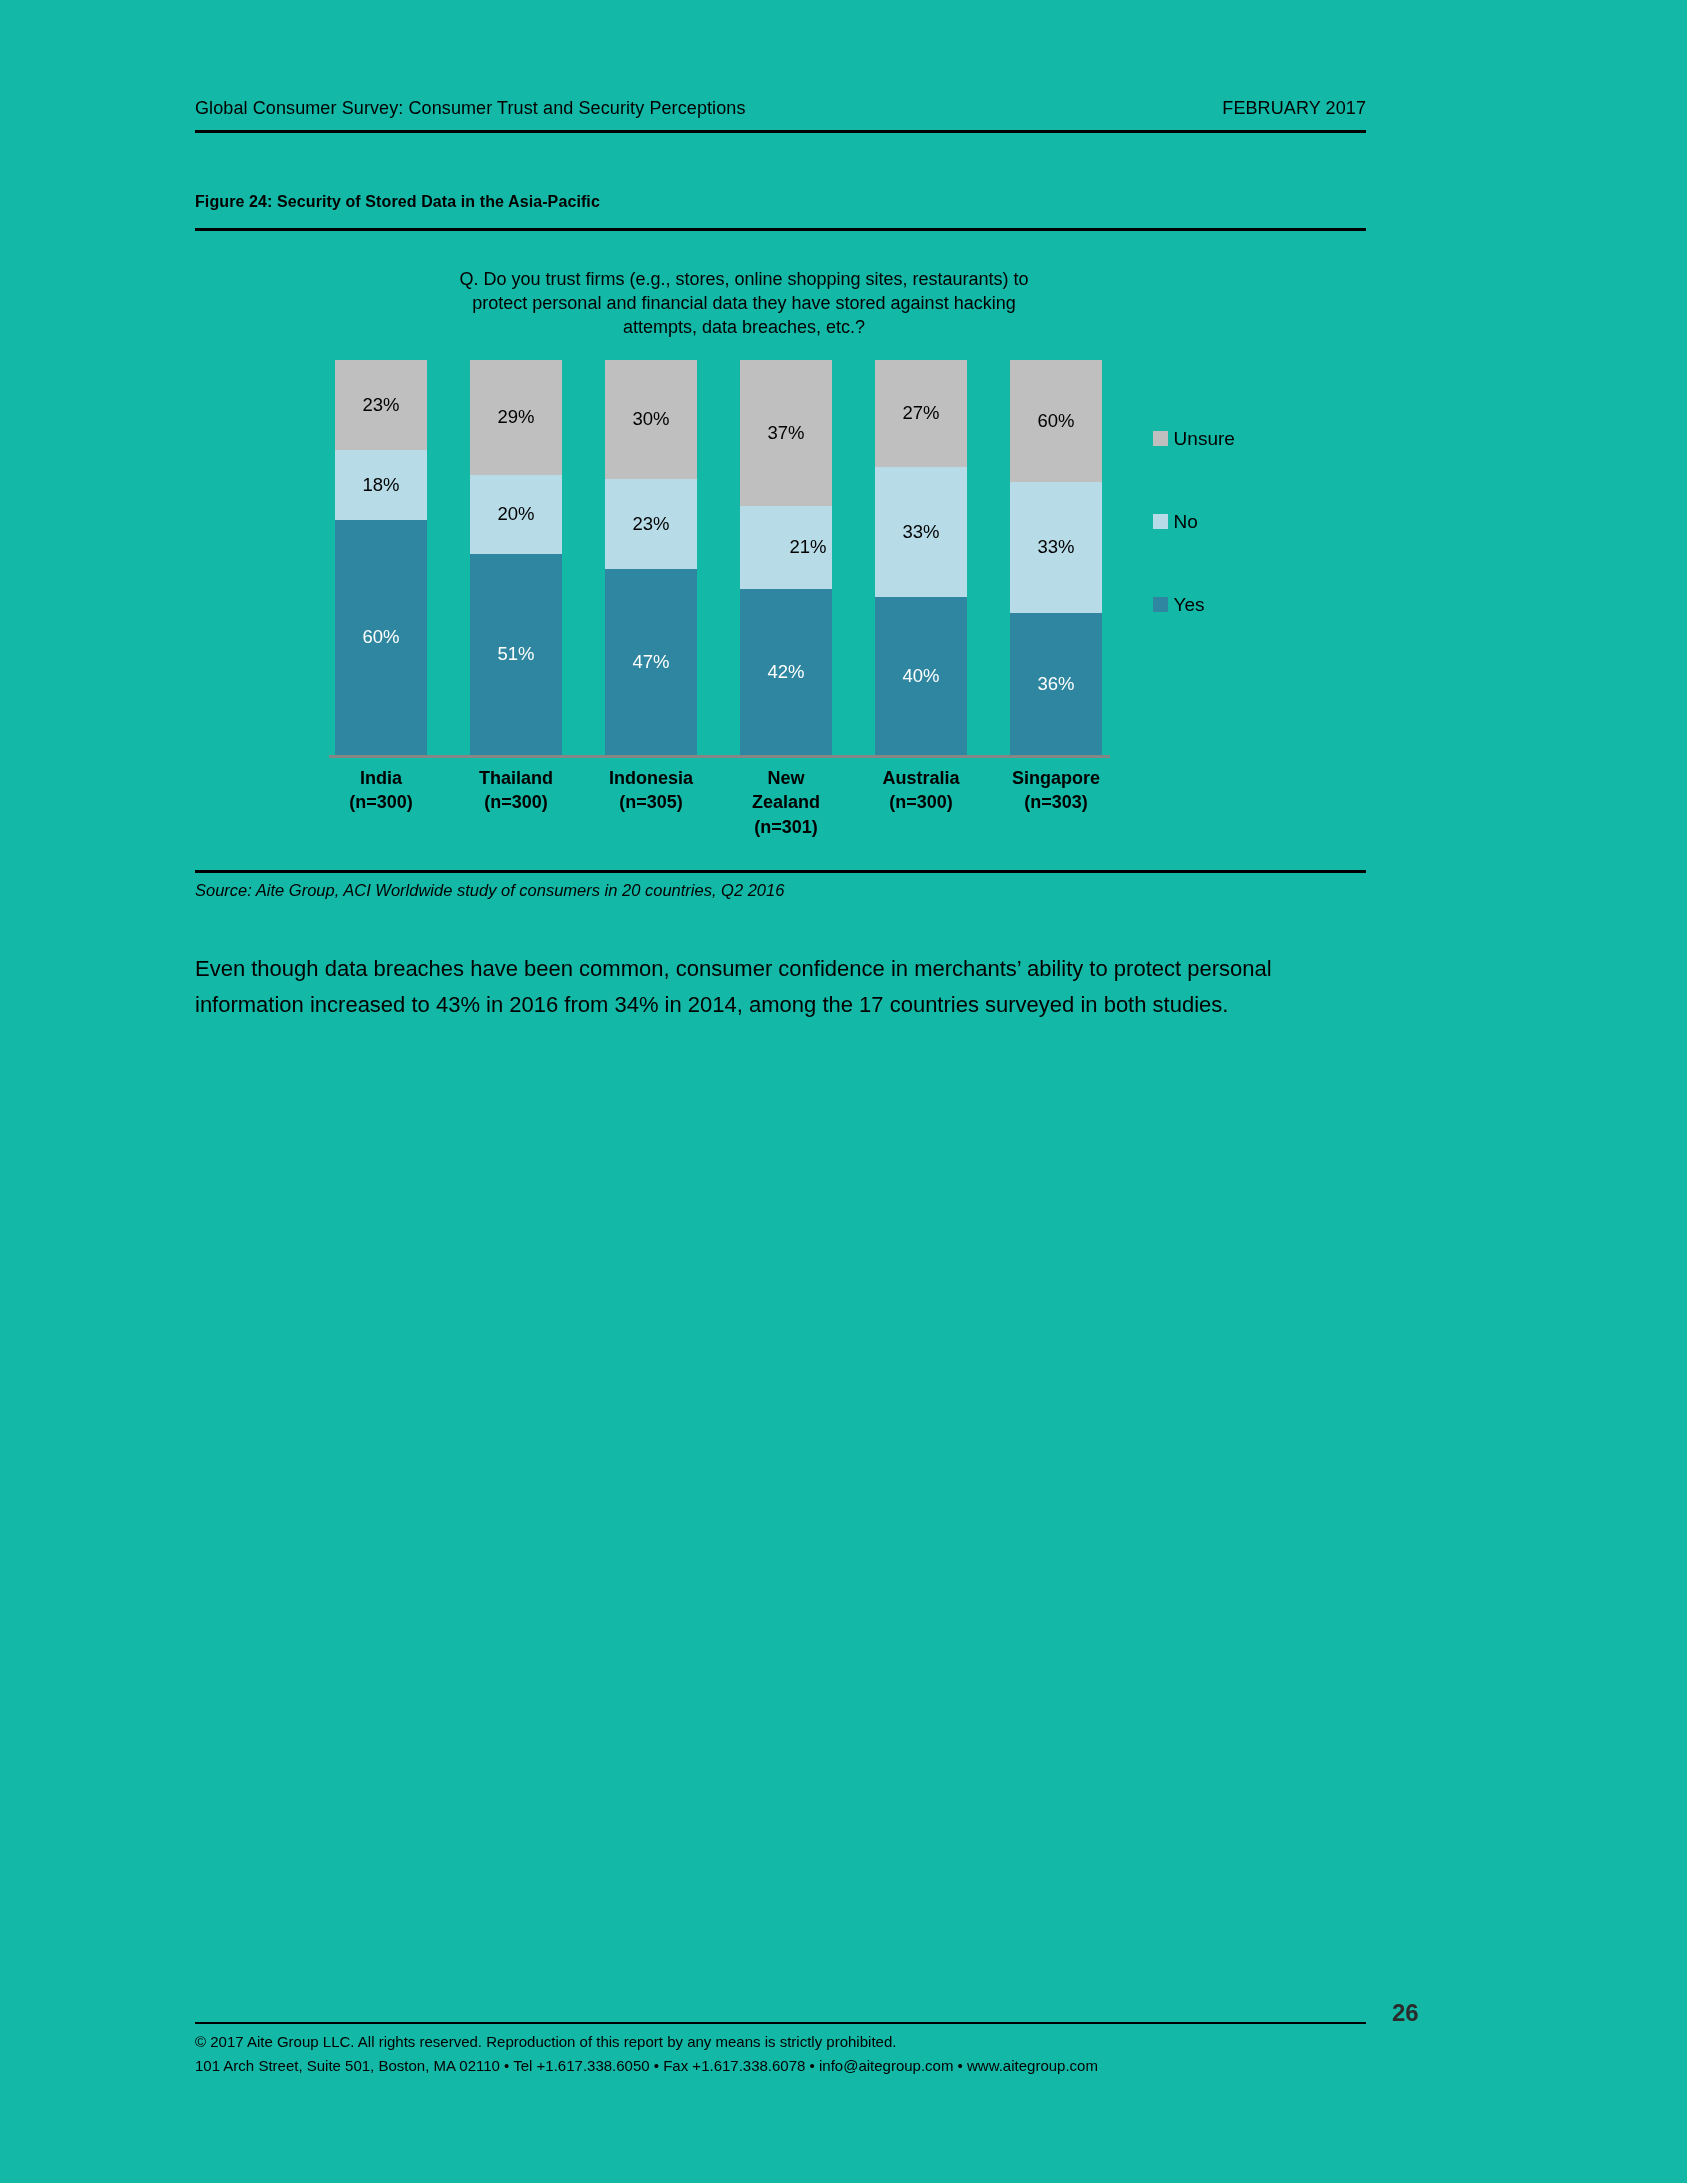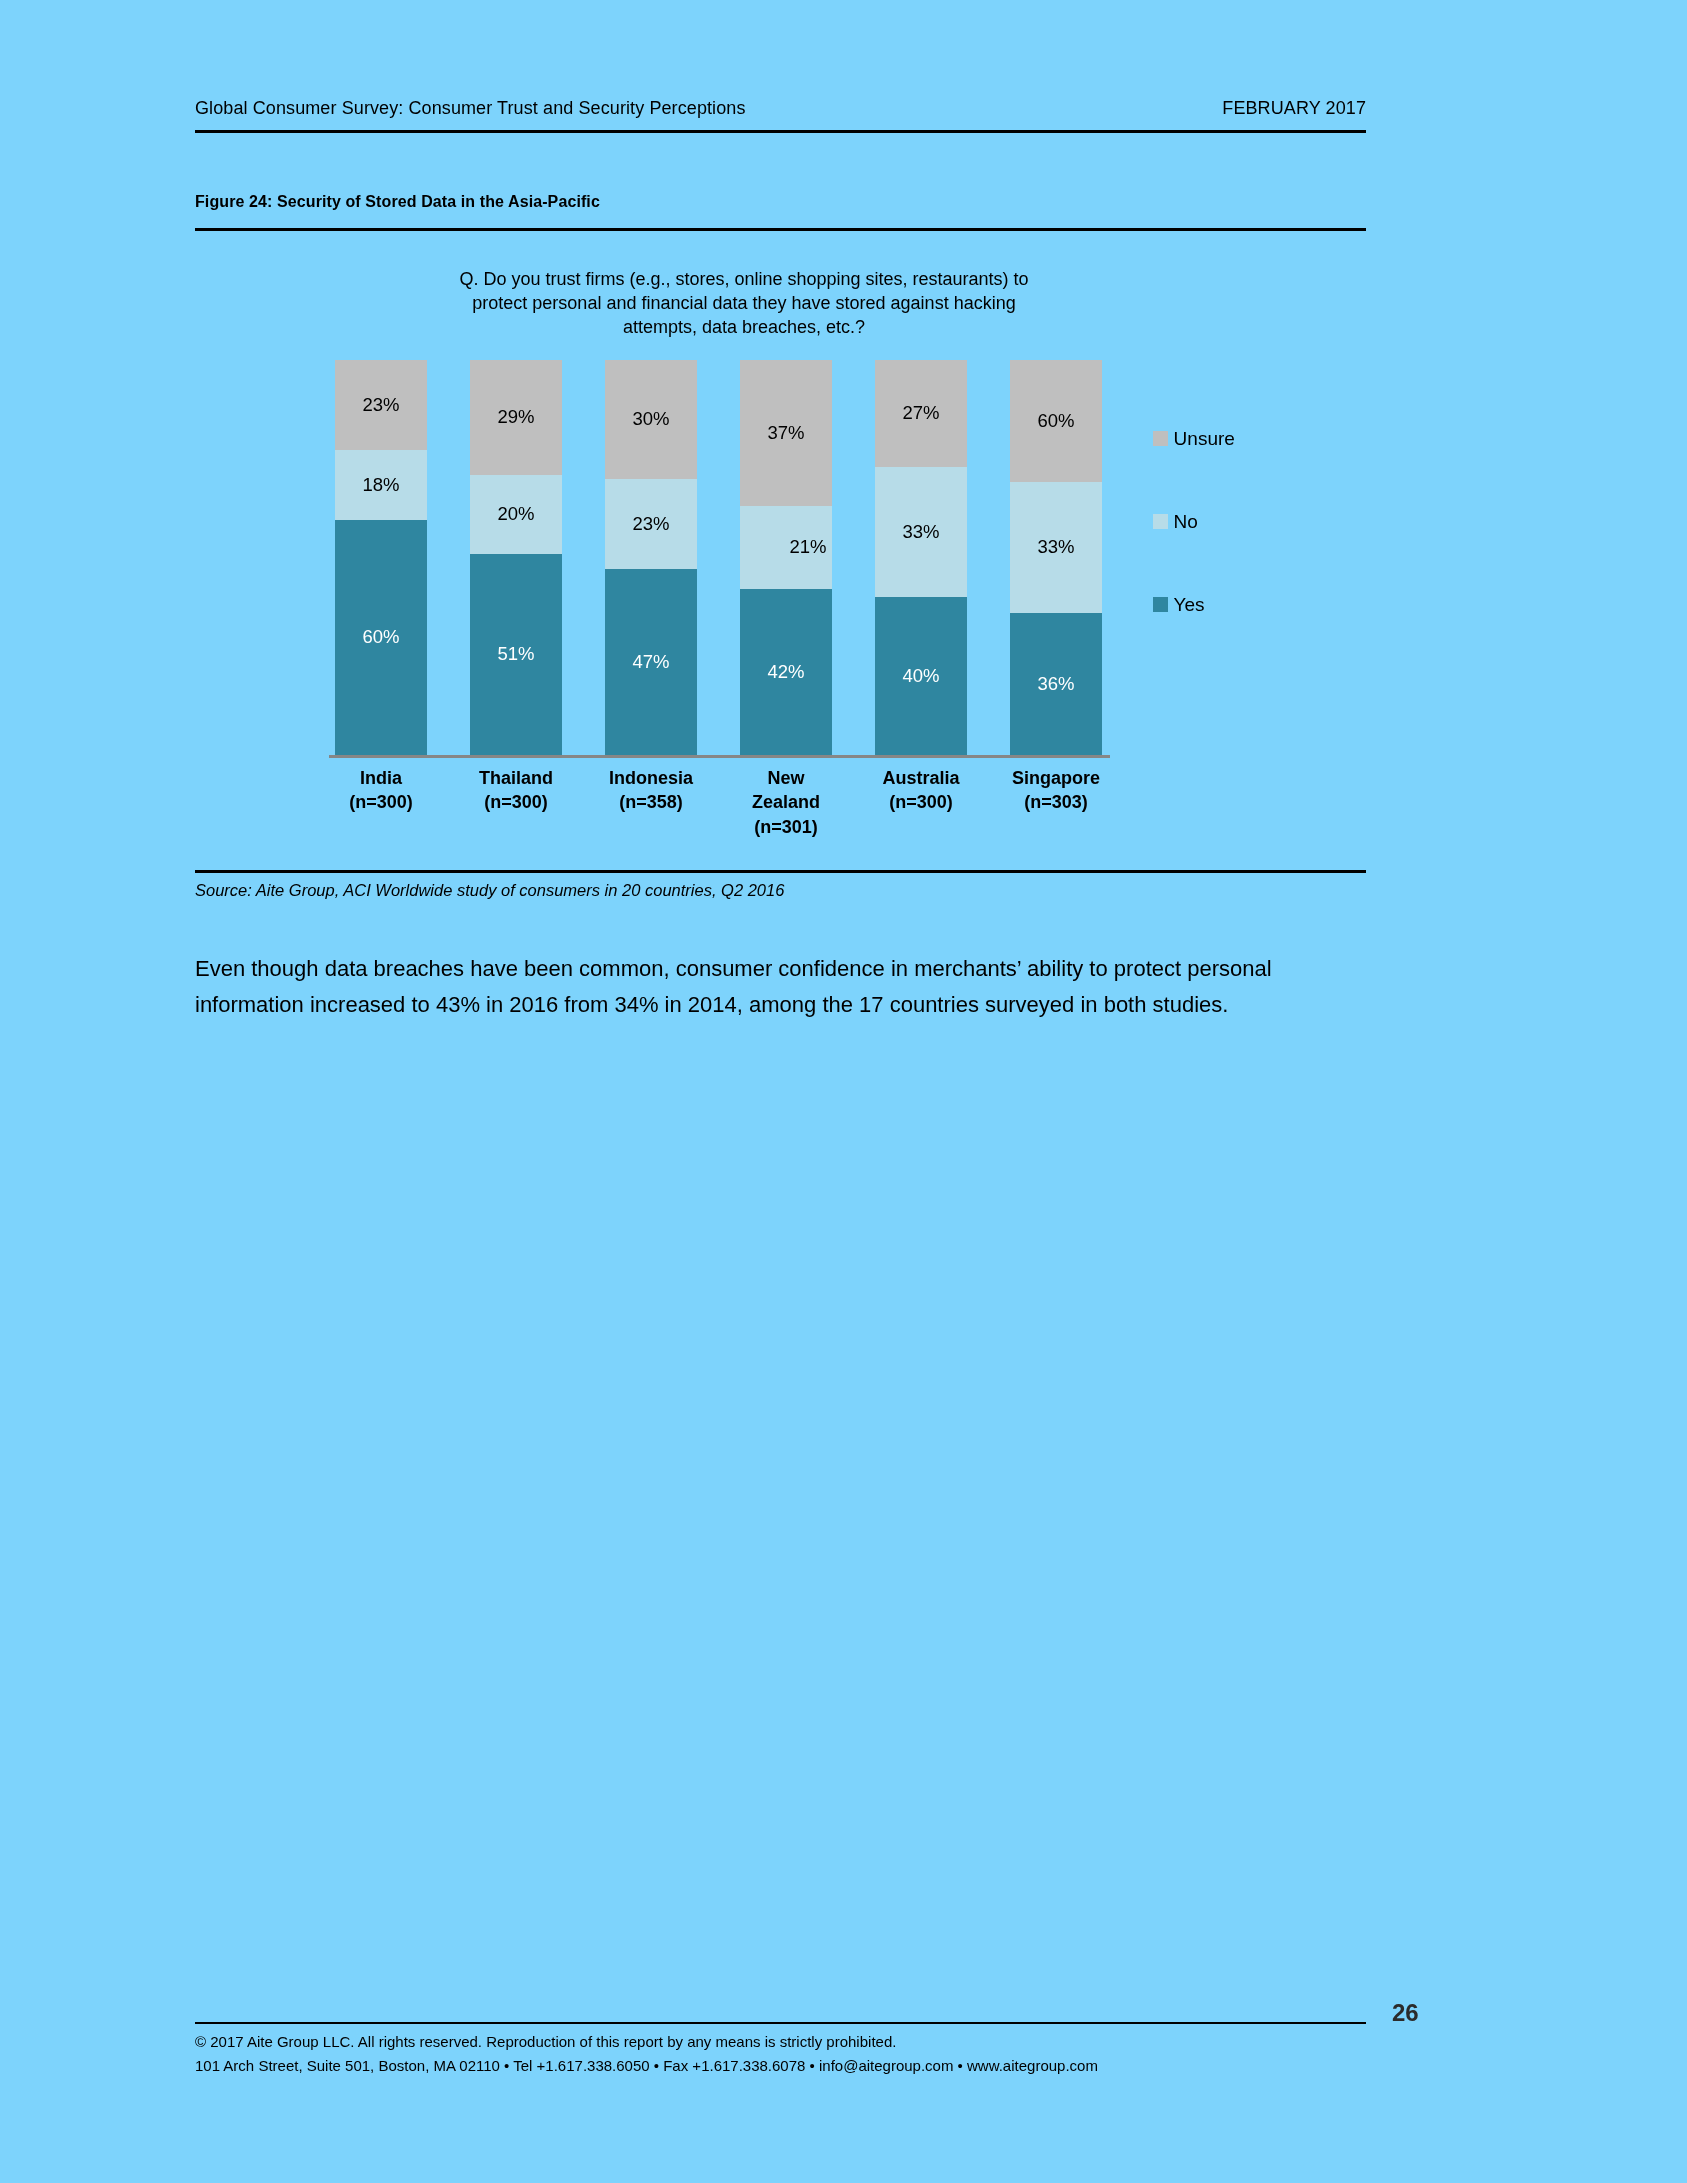--- a/index.html
+++ b/index.html
@@ -4,21 +4,21 @@
 <style>
   html, body {
     margin: 0;
     padding: 0;
     background: #ffffff;
   }
   .page {
     position: relative;
     width: 1687px;
     height: 2183px;
-    background: #7dd3fc;
+    background: #14b8a6;
     font-family: "Liberation Sans", sans-serif;
     color: #000000;
     box-sizing: border-box;
     overflow: hidden;
   }
 
   
   .run-head {
     position: absolute;
     left: 195px;
@@ -299,21 +299,21 @@
         <div class="cat">
           <div>India</div>
           <div>(n=300)</div>
         </div>
         <div class="cat">
           <div>Thailand</div>
           <div>(n=300)</div>
         </div>
         <div class="cat">
           <div>Indonesia</div>
-          <div>(n=358)</div>
+          <div>(n=305)</div>
         </div>
         <div class="cat">
           <div>New Zealand</div>
           <div>(n=301)</div>
         </div>
         <div class="cat">
           <div>Australia</div>
           <div>(n=300)</div>
         </div>
         <div class="cat">

